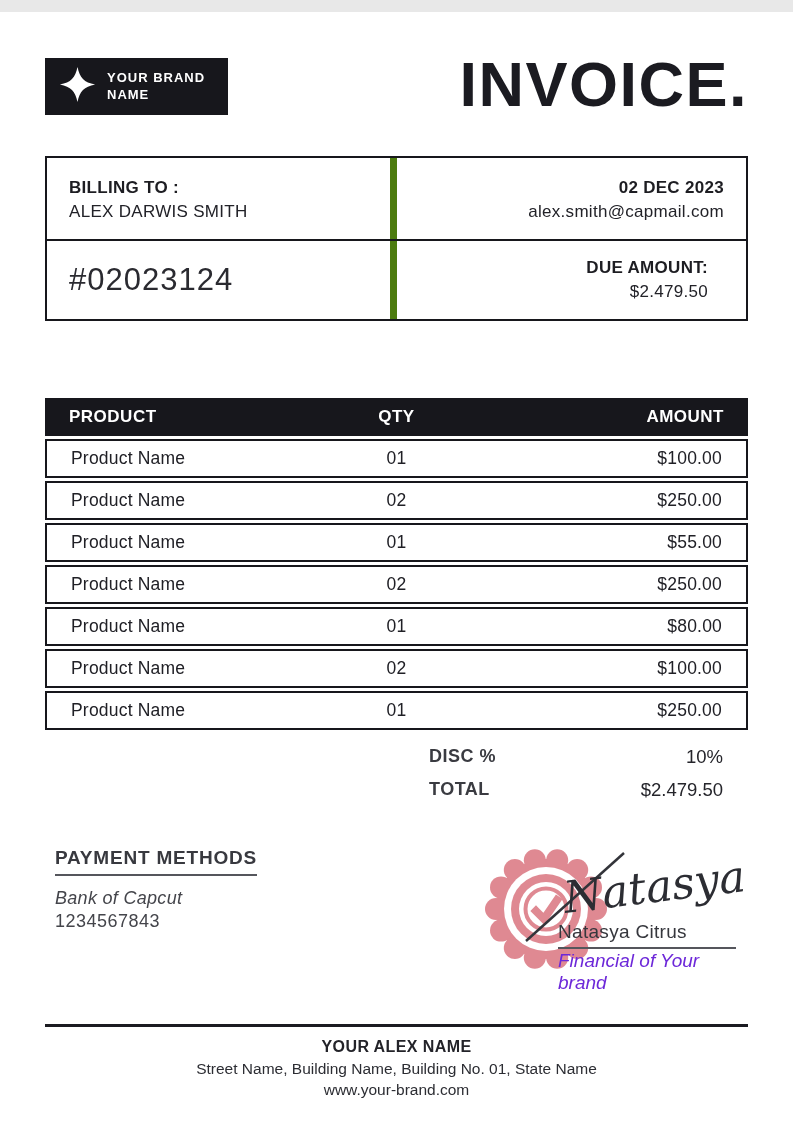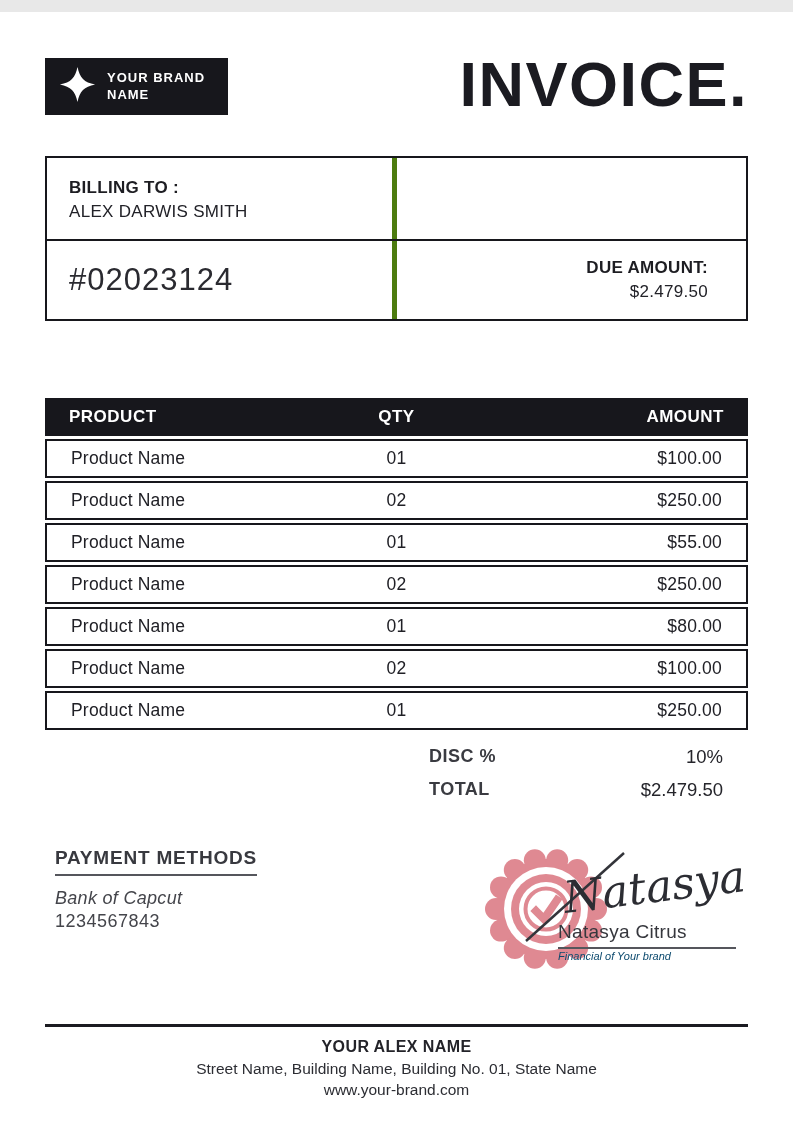--- a/index.html
+++ b/index.html
@@ -27,21 +27,21 @@
   }
 
   
   .billing-box {
     margin:40px 45px 0 45px;
     border:2px solid #17171c;
   }
   .billing-row { display:grid; grid-template-columns:1fr 1fr; }
   .billing-row.top { border-bottom:2px solid #17171c; }
   .b-cell { padding:20px 22px 17px 22px; }
-  .b-cell.left { border-right:5px solid #4d7c0f; }
+  .b-cell.left { border-right:7px solid #4d7c0f; }
   .b-cell.right { text-align:right; }
   .b-label { font-size:17px; font-weight:bold; letter-spacing:0.3px; margin-bottom:4px; }
   .b-value { font-size:17px; letter-spacing:0.3px; color:#222228; }
   .invoice-number-cell { display:flex; align-items:center; padding:14px 22px; }
   .invoice-number {
     font-size:31px; font-weight:400; letter-spacing:1px; color:#2a2a30;
     font-stretch:expanded;
   }
   .due-cell { padding:17px 38px; text-align:right; }
 
@@ -82,21 +82,21 @@
 
   .sign-block { position:relative; width:292px; height:132px; }
   .sign-svg { position:absolute; left:0; top:0; }
   .sign-name {
     position:absolute; left:102px; top:74px; width:178px;
     font-size:19px; color:#36373d; letter-spacing:0.3px;
     border-bottom:2px solid #55565c; padding-bottom:4px;
   }
   .sign-title {
     position:absolute; left:102px; top:103px;
-    font-size:11px; font-style:italic; color:#0c4a6e;
+    font-size:19px; font-style:italic; color:#6d28d9;
   }
 
   
   .footer { position:absolute; left:45px; right:45px; top:1012px; text-align:center; }
   .footer-line { border-top:3px solid #1b1b21; margin-bottom:11px; }
   .footer-brand { font-size:16px; font-weight:bold; color:#232329; letter-spacing:0.4px; }
   .footer-address { font-size:15.5px; color:#2c2d33; margin-top:4px; }
   .footer-site { font-size:15.5px; color:#2c2d33; margin-top:3px; }
 </style>
 </head>
@@ -117,20 +117,24 @@
       </span>
     </div>
     <div class="invoice-title">INVOICE.</div>
   </div>
 
   <div class="billing-box">
     <div class="billing-row top">
       <div class="b-cell left">
         <div class="b-label">BILLING TO :</div>
         <div class="b-value">ALEX DARWIS SMITH</div>
+      </div>
+      <div class="b-cell right">
+        <div class="b-label">02 DEC 2023</div>
+        <div class="b-value">alex.smith@capmail.com</div>
       </div>
     </div>
     <div class="billing-row">
       <div class="b-cell left invoice-number-cell">
         <span class="invoice-number">#02023124</span>
       </div>
       <div class="b-cell right due-cell">
         <div class="b-label">DUE AMOUNT:</div>
         <div class="b-value">$2.479.50</div>
       </div>

